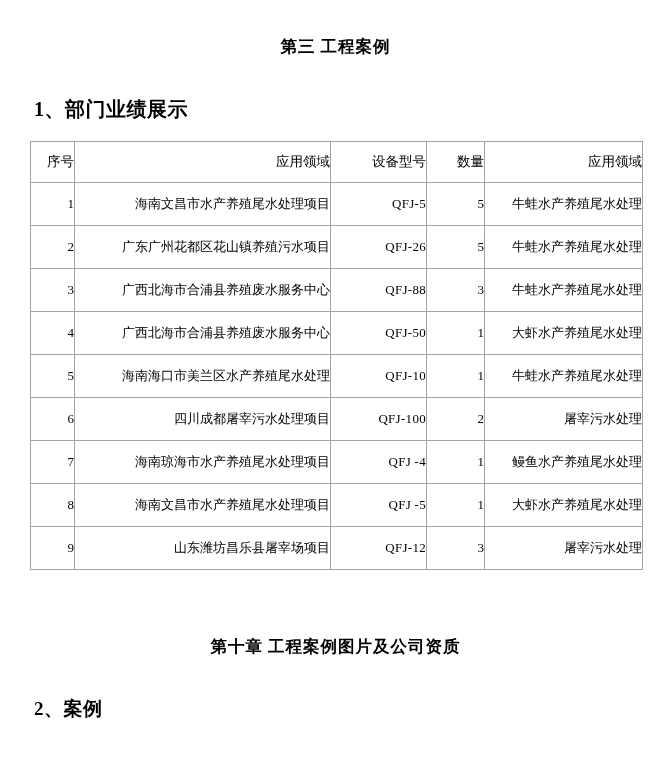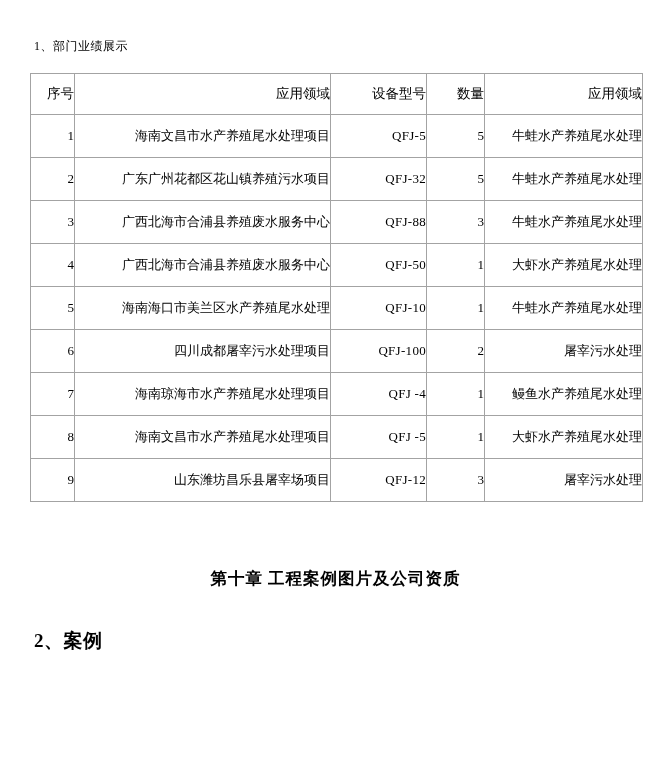--- a/index.html
+++ b/index.html
@@ -24,22 +24,22 @@
   }
   .doc-title {
     text-align: center;
     font-size: 16.5px;
     font-weight: bold;
     letter-spacing: 1px;
     margin-top: 36px;
     margin-bottom: 0;
   }
   .section-heading {
-    font-size: 12px;
-    font-weight: normal;
+    font-size: 20px;
+    font-weight: bold;
     margin-top: 38px;
     margin-left: 4px;
     letter-spacing: 0.5px;
   }
   table.case-table {
     border-collapse: collapse;
     margin-top: 18px;
     width: 612px;
     table-layout: fixed;
   }
@@ -90,20 +90,21 @@
     margin-top: 38px;
     margin-left: 4px;
     letter-spacing: 0.5px;
   }
 </style>
 </head>
 <body>
 
 <div class="page">
 
+  <div class="doc-title">第三  工程案例</div>
 
   <div class="section-heading">1、部门业绩展示</div>
 
   <table class="case-table">
     <colgroup>
       <col class="col-no">
       <col class="col-name">
       <col class="col-model">
       <col class="col-qty">
       <col class="col-field">
@@ -121,21 +122,21 @@
       <tr>
         <td class="cell-no">1</td>
         <td class="cell-name">海南文昌市水产养殖尾水处理项目</td>
         <td class="cell-model">QFJ-5</td>
         <td class="cell-qty">5</td>
         <td class="cell-field">牛蛙水产养殖尾水处理</td>
       </tr>
       <tr>
         <td class="cell-no">2</td>
         <td class="cell-name">广东广州花都区花山镇养殖污水项目</td>
-        <td class="cell-model">QFJ-32</td>
+        <td class="cell-model">QFJ-26</td>
         <td class="cell-qty">5</td>
         <td class="cell-field">牛蛙水产养殖尾水处理</td>
       </tr>
       <tr>
         <td class="cell-no">3</td>
         <td class="cell-name">广西北海市合浦县养殖废水服务中心</td>
         <td class="cell-model">QFJ-88</td>
         <td class="cell-qty">3</td>
         <td class="cell-field">牛蛙水产养殖尾水处理</td>
       </tr>

